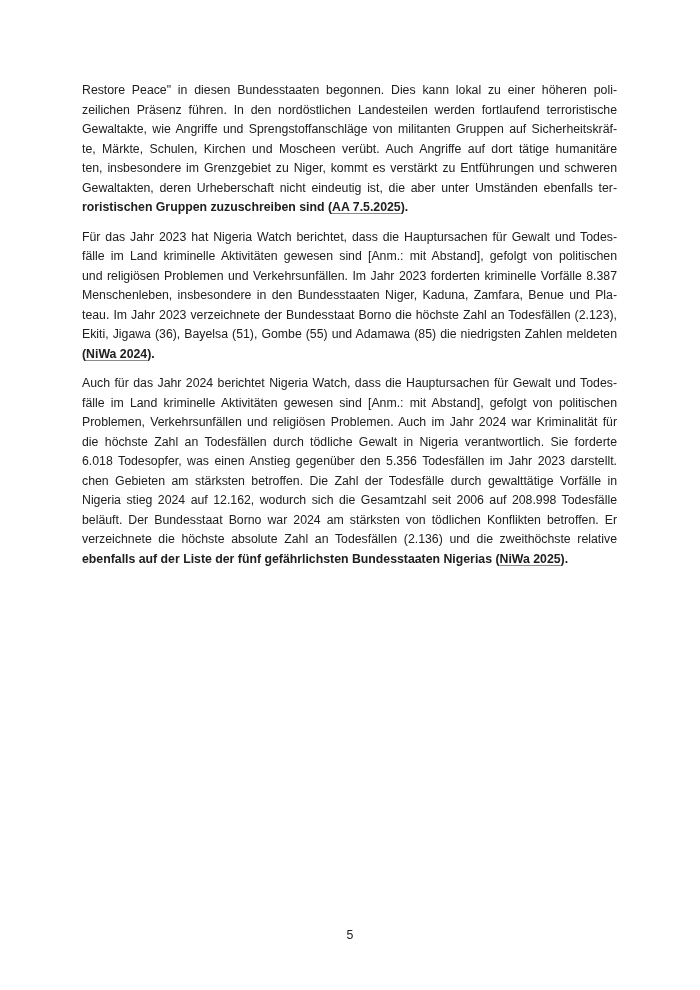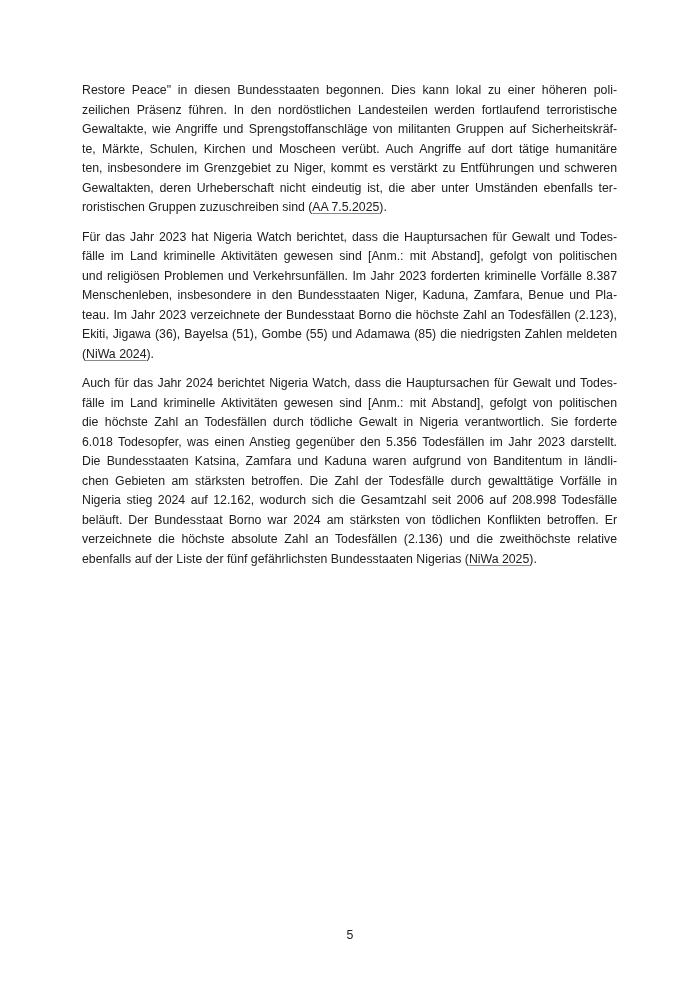--- a/index.html
+++ b/index.html
@@ -22,21 +22,21 @@
   .line {
     height: 19.5px;
     line-height: 19.5px;
     font-size: 12.3px;
     text-align: justify;
     text-align-last: justify;
     text-justify: inter-word;
     white-space: normal;
     overflow: visible;
   }
-  .line.last { text-align-last: left; }
+  .line.last { text-align-last: left; font-weight: bold; }
   .source-link {
     text-decoration: underline;
     text-decoration-color: var(--underline-color, #8a8a8a);
     text-decoration-thickness: 1px;
     text-underline-offset: 2px;
     color: inherit;
     cursor: pointer;
   }
   .page-number {
     position: absolute;
@@ -67,23 +67,23 @@
         <div class="line"><span>fälle im Land kriminelle Aktivitäten gewesen sind [Anm.: mit Abstand], gefolgt von politischen</span></div>
         <div class="line"><span>und religiösen Problemen und Verkehrsunfällen. Im Jahr 2023 forderten kriminelle Vorfälle 8.387</span></div>
         <div class="line"><span>Menschenleben, insbesondere in den Bundesstaaten Niger, Kaduna, Zamfara, Benue und Pla-</span></div>
         <div class="line"><span>teau. Im Jahr 2023 verzeichnete der Bundesstaat Borno die höchste Zahl an Todesfällen (2.123),</span></div>
         <div class="line"><span>Ekiti, Jigawa (36), Bayelsa (51), Gombe (55) und Adamawa (85) die niedrigsten Zahlen meldeten</span></div>
         <div class="line last"><span>(</span><span class="source-link">NiWa 2024</span><span>).</span></div>
       </div>
       <div class="paragraph">
         <div class="line"><span>Auch für das Jahr 2024 berichtet Nigeria Watch, dass die Hauptursachen für Gewalt und Todes-</span></div>
         <div class="line"><span>fälle im Land kriminelle Aktivitäten gewesen sind [Anm.: mit Abstand], gefolgt von politischen</span></div>
+        <div class="line"><span>Problemen, Verkehrsunfällen und religiösen Problemen. Auch im Jahr 2024 war Kriminalität für</span></div>
         <div class="line"><span>die höchste Zahl an Todesfällen durch tödliche Gewalt in Nigeria verantwortlich. Sie forderte</span></div>
         <div class="line"><span>6.018 Todesopfer, was einen Anstieg gegenüber den 5.356 Todesfällen im Jahr 2023 darstellt.</span></div>
-        <div class="line"><span>Die Bundesstaaten Katsina, Zamfara und Kaduna waren aufgrund von Banditentum in ländli-</span></div>
         <div class="line"><span>chen Gebieten am stärksten betroffen. Die Zahl der Todesfälle durch gewalttätige Vorfälle in</span></div>
         <div class="line"><span>Nigeria stieg 2024 auf 12.162, wodurch sich die Gesamtzahl seit 2006 auf 208.998 Todesfälle</span></div>
         <div class="line"><span>beläuft. Der Bundesstaat Borno war 2024 am stärksten von tödlichen Konflikten betroffen. Er</span></div>
         <div class="line"><span>verzeichnete die höchste absolute Zahl an Todesfällen (2.136) und die zweithöchste relative</span></div>
         <div class="line last"><span>ebenfalls auf der Liste der fünf gefährlichsten Bundesstaaten Nigerias (</span><span class="source-link">NiWa 2025</span><span>).</span></div>
       </div>
     </div>
   <div class="page-number">5</div>
 </div>
 

